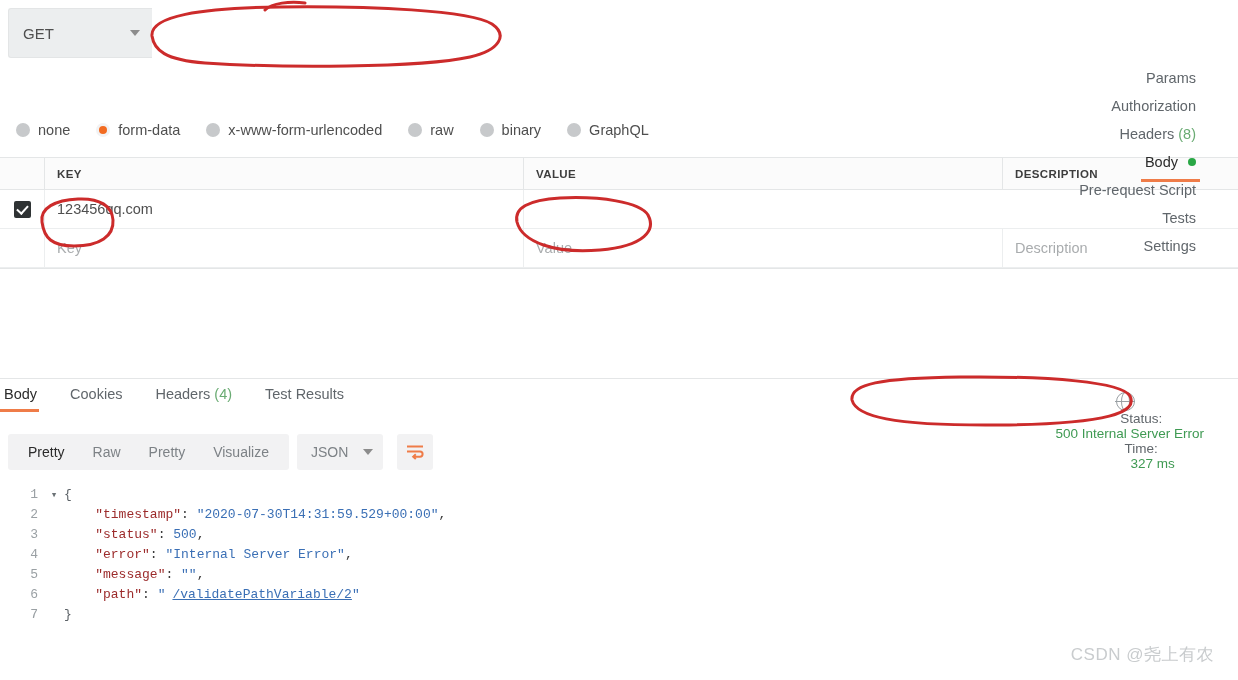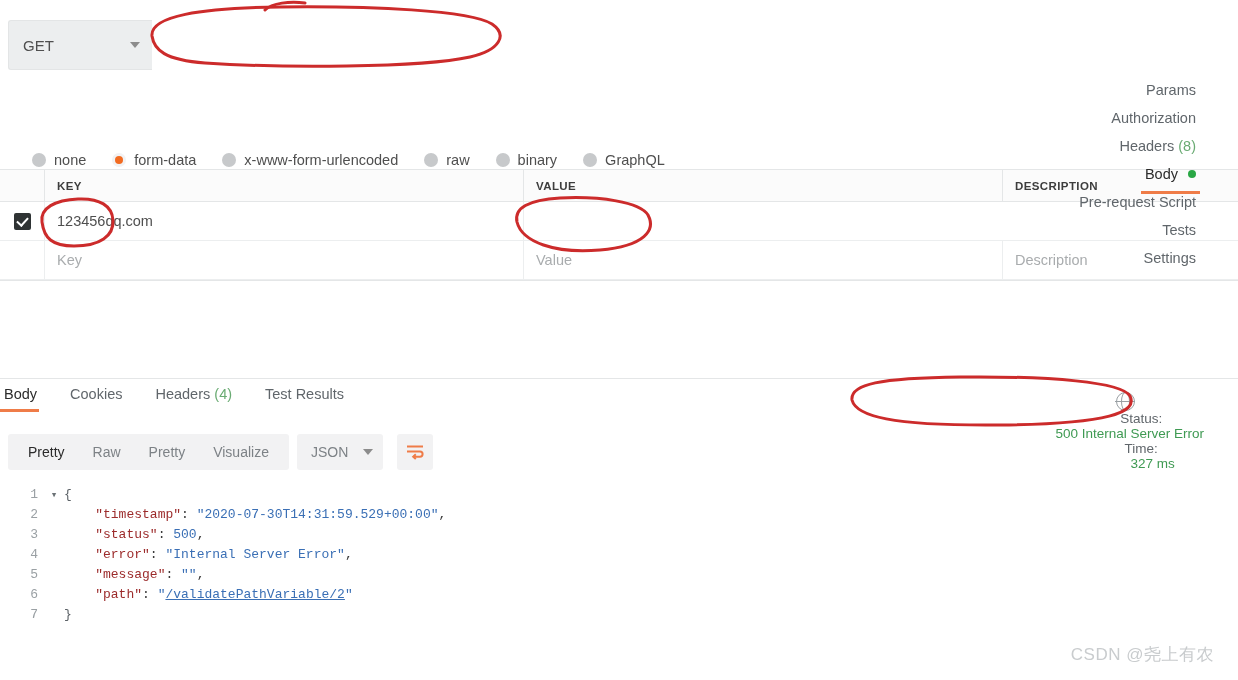--- a/index.html
+++ b/index.html
@@ -14,21 +14,21 @@
     color: #2b2b2b;
     overflow: hidden;
     position: relative;
   }
 
   
   .url-bar {
     display: flex;
     align-items: stretch;
     height: 50px;
-    margin: 20px 0 0 0;
+    margin: 8px 0 0 0;
     padding: 0 8px 0 8px;
     box-sizing: border-box;
     border-radius: 25px;
   }
   .method-box {
     width: 144px;
     background: #eceeef;
     border: 1px solid #e3e5e6;
     border-right: none;
     display: flex;
@@ -93,23 +93,23 @@
     width: 8px; height: 8px;
     border-radius: 50%;
     background: #29a745;
     margin-left: 6px;
     vertical-align: 1px;
   }
 
   
   .radio-row {
     display: flex;
-    align-items: flex-end;
+    align-items: flex-start;
     height: 34px;
-    padding-left: 32px;
+    padding-left: 16px;
     margin-top: 10px;
   }
   .radio-item {
     display: flex;
     align-items: center;
     margin-right: 26px;
     font-size: 14.5px;
     color: #4f4f4f;
     cursor: pointer;
     white-space: nowrap;
@@ -340,21 +340,21 @@
     width: 16px;
     color: #6b7276;
     flex: none;
     font-size: 11px;
     text-align: center;
   }
   .code-text { padding-left: 2px; white-space: pre; color: #3a3a3a; }
   .k-key { color: #9c2b2b; }
   .k-str { color: #3a6fb5; }
   .k-num { color: #3a6fb5; }
-  .k-link { color: #3a6fb5; text-decoration: underline; }
+  .k-link { color: #3a6fb5; text-decoration: underline; margin-left: 7px; }
   .k-punc { color: #3a3a3a; }
   .brace { color: #5b6166; }
 
   
   .watermark {
     position: absolute;
     right: 24px;
     bottom: 14px;
     font-size: 17px;
     color: #c9ccce;

